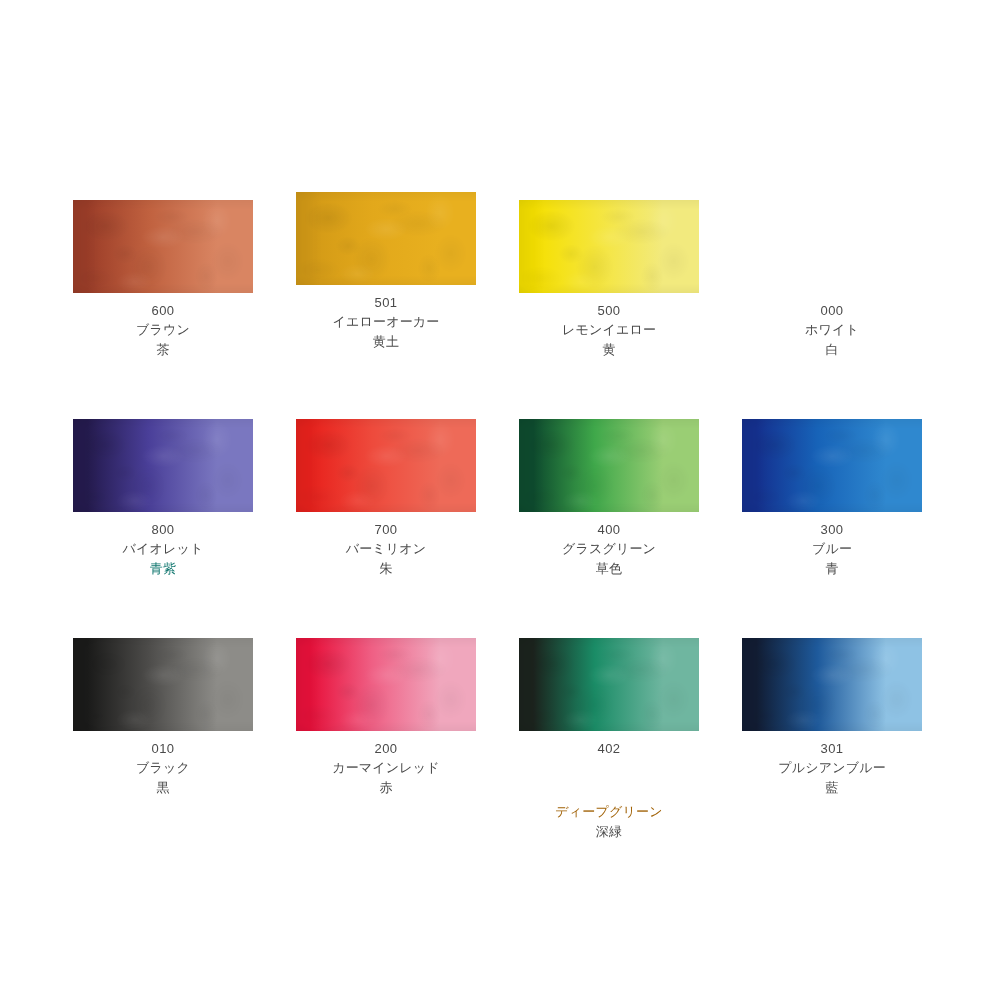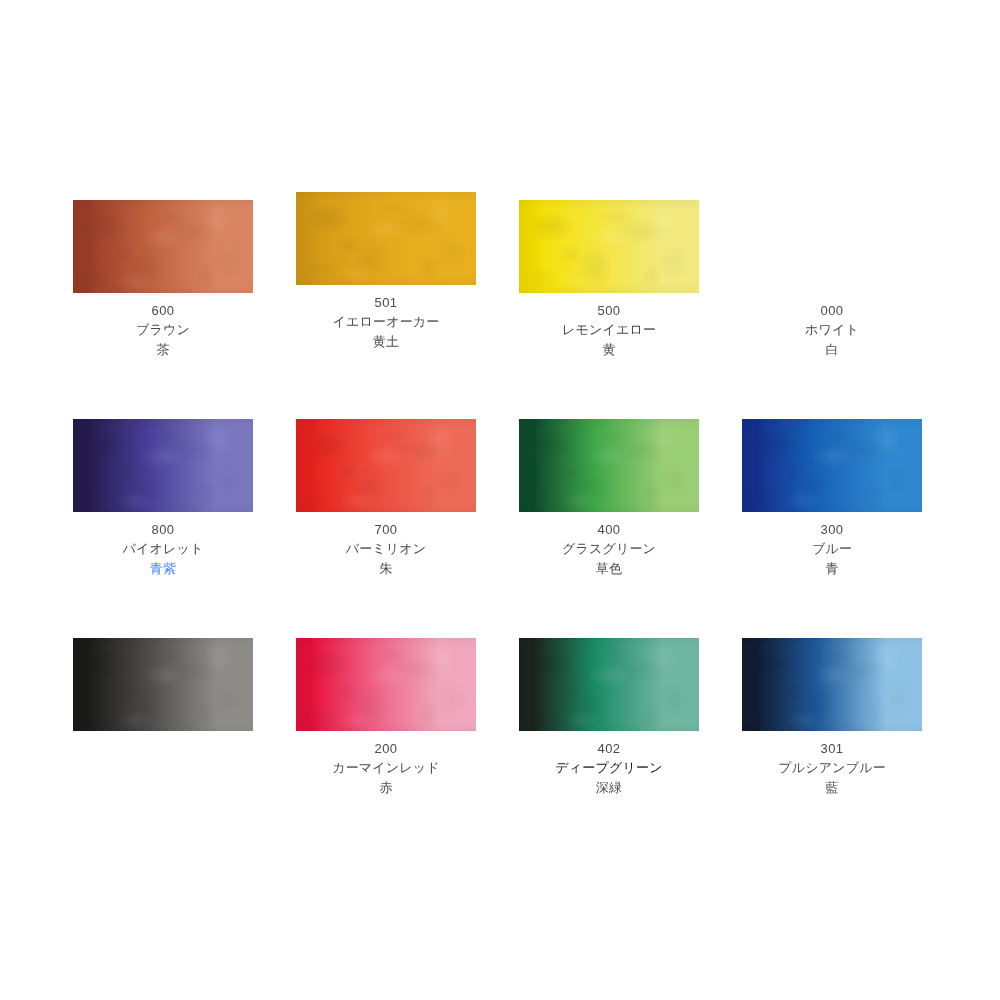--- a/index.html
+++ b/index.html
@@ -175,21 +175,21 @@
     <div class="swatch-patch" style="width: 180px; height: 93px;">
       <div class="wash" style="background: linear-gradient(to right, rgb(36, 26, 78) 0%, rgb(36, 26, 78) 8%, rgb(74, 63, 153) 42%, rgb(122, 119, 192) 80%, rgb(122, 119, 192) 100%);"></div>
       <div class="grain-a"></div>
       <div class="grain-b"></div>
       <div class="grain-c"></div>
       <div class="edge"></div>
     </div>
     <div class="swatch-labels">
       <div class="swatch-code" style="color: rgb(74, 74, 74);">800</div>
       <div class="swatch-name-kana" style="color: rgb(74, 74, 74);">バイオレット</div>
-      <div class="swatch-name-kanji" style="color: #3b82f6; font-family: Liberation Serif, serif;">青紫</div>
+      <div class="swatch-name-kanji" style="color: #0f766e; font-family: Liberation Serif, serif;">青紫</div>
     </div>
   </div>
     <div class="swatch-cell" style="left: 296px; top: 419px; width: 180px;">
     <div class="swatch-patch" style="width: 180px; height: 93px;">
       <div class="wash" style="background: linear-gradient(to right, rgb(232, 33, 28) 0%, rgb(232, 33, 28) 8%, rgb(238, 74, 60) 42%, rgb(238, 106, 88) 80%, rgb(238, 106, 88) 100%);"></div>
       <div class="grain-a"></div>
       <div class="grain-b"></div>
       <div class="grain-c"></div>
       <div class="edge"></div>
     </div>
@@ -228,20 +228,25 @@
     </div>
   </div>
     <div class="swatch-cell" style="left: 73px; top: 638px; width: 180px;">
     <div class="swatch-patch" style="width: 180px; height: 93px;">
       <div class="wash" style="background: linear-gradient(to right, rgb(26, 26, 25) 0%, rgb(26, 26, 25) 8%, rgb(77, 76, 74) 42%, rgb(141, 140, 136) 80%, rgb(141, 140, 136) 100%);"></div>
       <div class="grain-a"></div>
       <div class="grain-b"></div>
       <div class="grain-c"></div>
       <div class="edge"></div>
     </div>
+    <div class="swatch-labels">
+      <div class="swatch-code" style="color: rgb(74, 74, 74);">010</div>
+      <div class="swatch-name-kana" style="color: rgb(74, 74, 74);">ブラック</div>
+      <div class="swatch-name-kanji" style="color: rgb(74, 74, 74);">黒</div>
+    </div>
   </div>
     <div class="swatch-cell" style="left: 296px; top: 638px; width: 180px;">
     <div class="swatch-patch" style="width: 180px; height: 93px;">
       <div class="wash" style="background: linear-gradient(to right, rgb(232, 16, 58) 0%, rgb(232, 16, 58) 8%, rgb(239, 95, 132) 42%, rgb(240, 167, 189) 80%, rgb(240, 167, 189) 100%);"></div>
       <div class="grain-a"></div>
       <div class="grain-b"></div>
       <div class="grain-c"></div>
       <div class="edge"></div>
     </div>
     <div class="swatch-labels">
@@ -253,21 +258,21 @@
     <div class="swatch-cell" style="left: 519px; top: 638px; width: 180px;">
     <div class="swatch-patch" style="width: 180px; height: 93px;">
       <div class="wash" style="background: linear-gradient(to right, rgb(27, 35, 29) 0%, rgb(27, 35, 29) 8%, rgb(26, 140, 102) 42%, rgb(111, 182, 160) 80%, rgb(111, 182, 160) 100%);"></div>
       <div class="grain-a"></div>
       <div class="grain-b"></div>
       <div class="grain-c"></div>
       <div class="edge"></div>
     </div>
     <div class="swatch-labels">
       <div class="swatch-code" style="color: rgb(74, 74, 74);">402</div>
-      <div class="swatch-name-kana" style="color: #0f172a;">ディープグリーン</div>
+      <div class="swatch-name-kana" style="color: #a16207; margin-top: 44px;">ディープグリーン</div>
       <div class="swatch-name-kanji" style="color: rgb(74, 74, 74);">深緑</div>
     </div>
   </div>
     <div class="swatch-cell" style="left: 742px; top: 638px; width: 180px;">
     <div class="swatch-patch" style="width: 180px; height: 93px;">
       <div class="wash" style="background: linear-gradient(to right, rgb(17, 28, 51) 0%, rgb(17, 28, 51) 8%, rgb(30, 90, 156) 42%, rgb(142, 194, 228) 80%, rgb(142, 194, 228) 100%);"></div>
       <div class="grain-a"></div>
       <div class="grain-b"></div>
       <div class="grain-c"></div>
       <div class="edge"></div>

